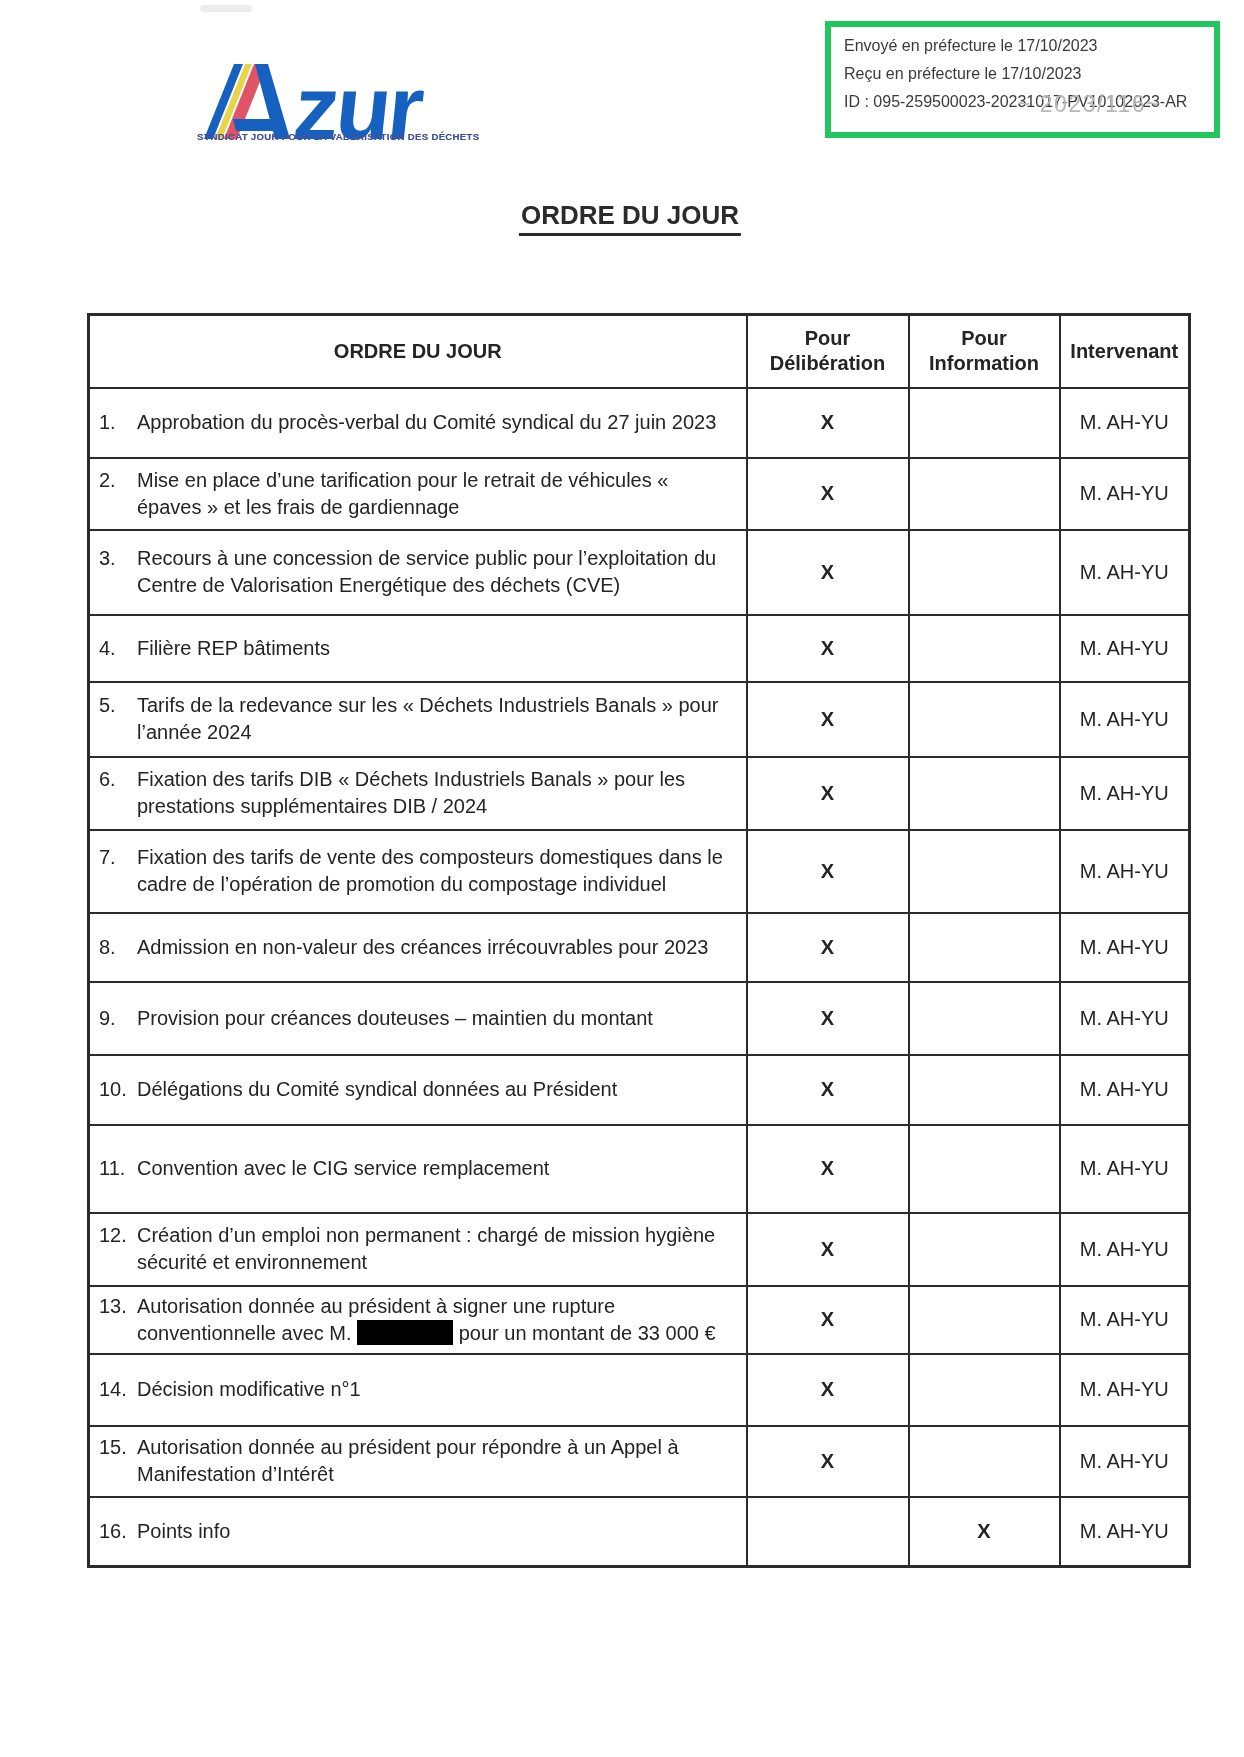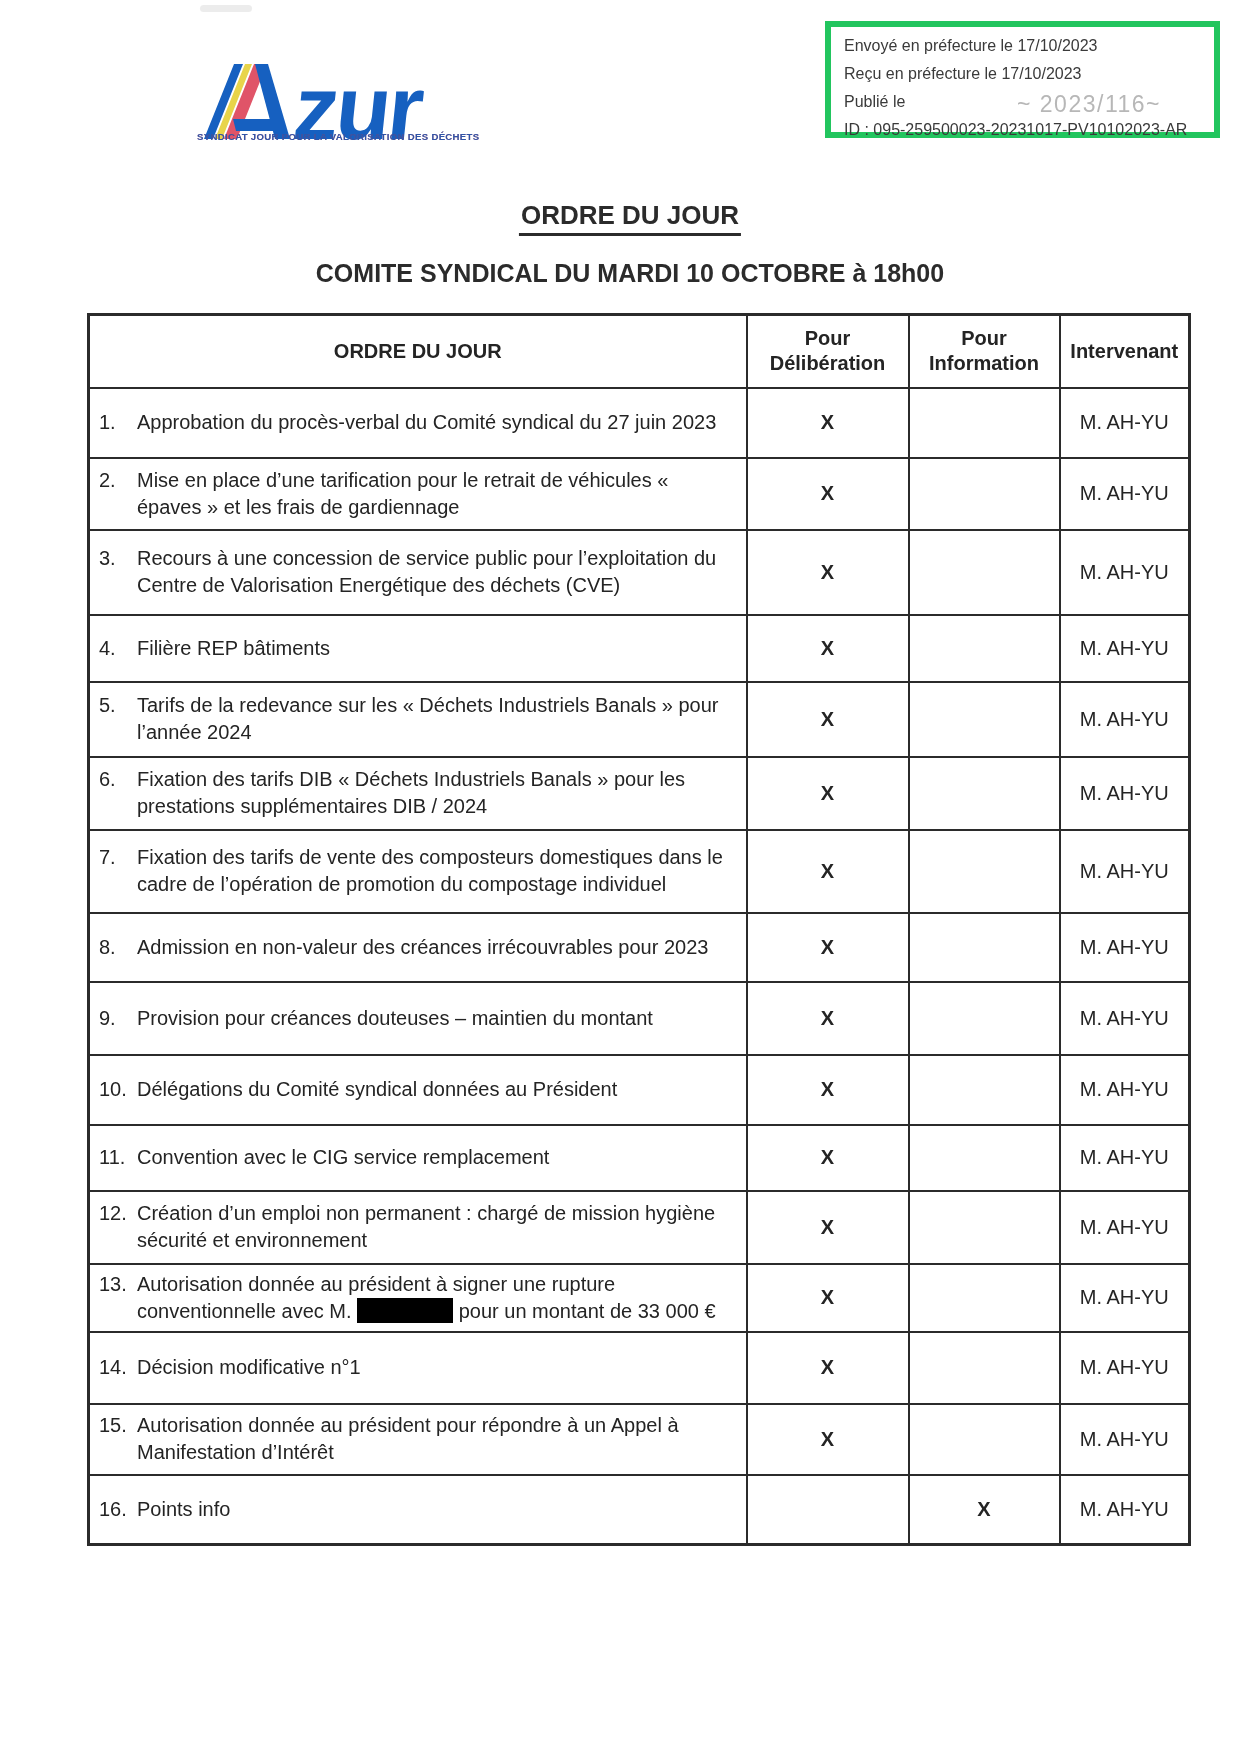--- a/index.html
+++ b/index.html
@@ -82,27 +82,25 @@
       <polygon points="37,63 86,63 89,75 40,75" fill="#1660c0"></polygon>
 
       <text x="104" y="83" font-family="Liberation Sans, sans-serif" font-size="90" font-weight="bold" letter-spacing="-3" transform="skewX(-6)" fill="#1660c0">zur</text>
     </svg>
   </div>
   <div class="logo-tagline">SYNDICAT JOUR POUR LA VALORISATION DES DÉCHETS</div>
 
   <div class="stamp">
     <div class="stamp-line">Envoyé en préfecture le 17/10/2023</div>
     <div class="stamp-line">Reçu en préfecture le 17/10/2023</div>
-    <div class="stamp-line">Publié le</div>
     <div class="stamp-line">ID : 095-259500023-20231017-PV10102023-AR</div>
     <div class="stamp-watermark">~ 2023/116~</div>
   </div>
 
   <div class="title-main">ORDRE DU JOUR</div>
-  <div class="title-meeting">COMITE SYNDICAL DU MARDI 10 OCTOBRE à 18h00</div>
 
   <table class="agenda">
     <colgroup>
       <col style="width:658px">
         <col style="width:162px">
         <col style="width:151px">
         <col style="width:130px">
     </colgroup>
     <thead>
       <tr>
@@ -216,21 +214,21 @@
           <td class="c-item">
             <div class="item">
               <span class="num">10.</span>
               <span class="txt">Délégations du Comité syndical données au Président</span>
             </div>
           </td>
           <td class="c-x">X</td>
           <td class="c-x"></td>
           <td class="c-int">M. AH-YU</td>
         </tr>
-        <tr style="height: 66px;">
+        <tr style="height: 88px;">
           <td class="c-item">
             <div class="item">
               <span class="num">11.</span>
               <span class="txt">Convention avec le CIG service remplacement</span>
             </div>
           </td>
           <td class="c-x">X</td>
           <td class="c-x"></td>
           <td class="c-int">M. AH-YU</td>
         </tr>

